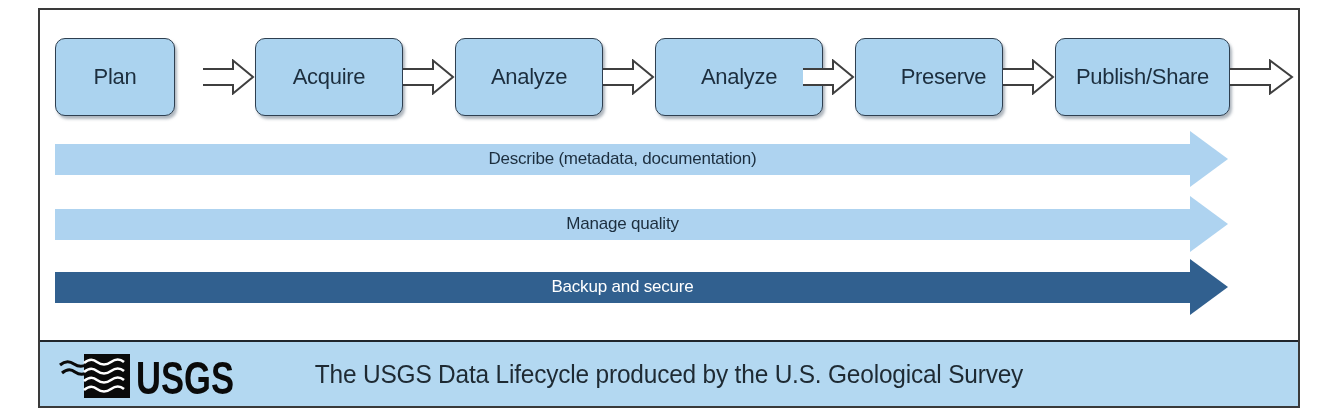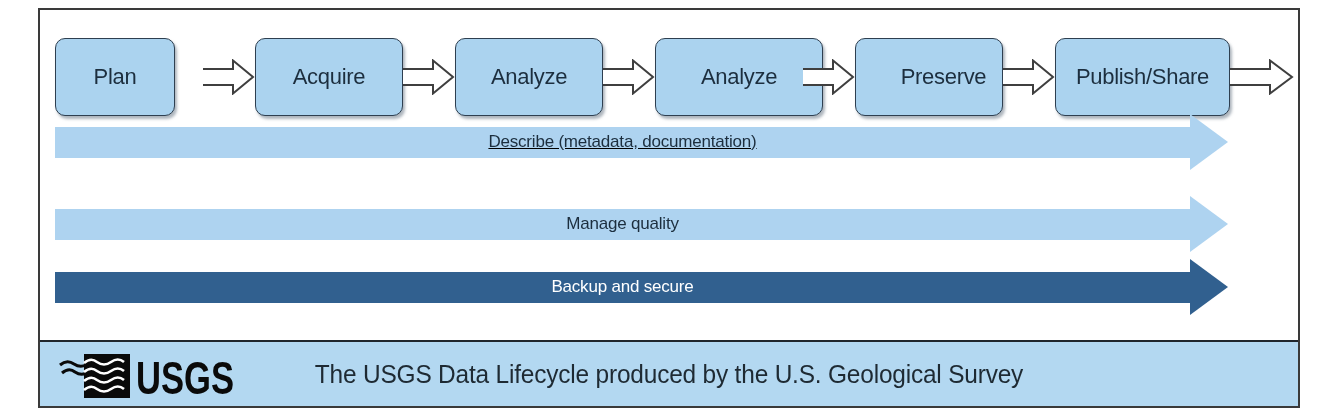--- a/index.html
+++ b/index.html
@@ -32,21 +32,21 @@
     position:absolute;left:15px;height:56px;display:flex;align-items:center;
   }
   .carrow .shaft{
     width:1135px;height:31px;display:flex;align-items:center;justify-content:center;
     font-size:17px;letter-spacing:-0.2px;
   }
   .carrow .head{
     width:0;height:0;border-top:28px solid transparent;border-bottom:28px solid transparent;
     border-left:38px solid #aed3f0;
   }
-  .a0{top:104px;text-decoration:underline;} .a1{top:186px;} .a2{top:249px;}
+  .a0{top:121px;} .a1{top:186px;} .a2{top:249px;}
   .carrow.light .shaft{background:#aed3f0;color:#1c2e3e;}
   .carrow.light .head{border-left-color:#aed3f0;}
   .carrow.dark .shaft{background:#31608f;color:#ffffff;}
   .carrow.dark .head{border-left-color:#31608f;}
   
   .footer{
     position:absolute;left:0;right:0;bottom:0;height:66px;
     background:#b3d8f1;border-top:2px solid #20262c;box-sizing:border-box;
   }
   .logo{position:absolute;left:18px;top:11px;}

